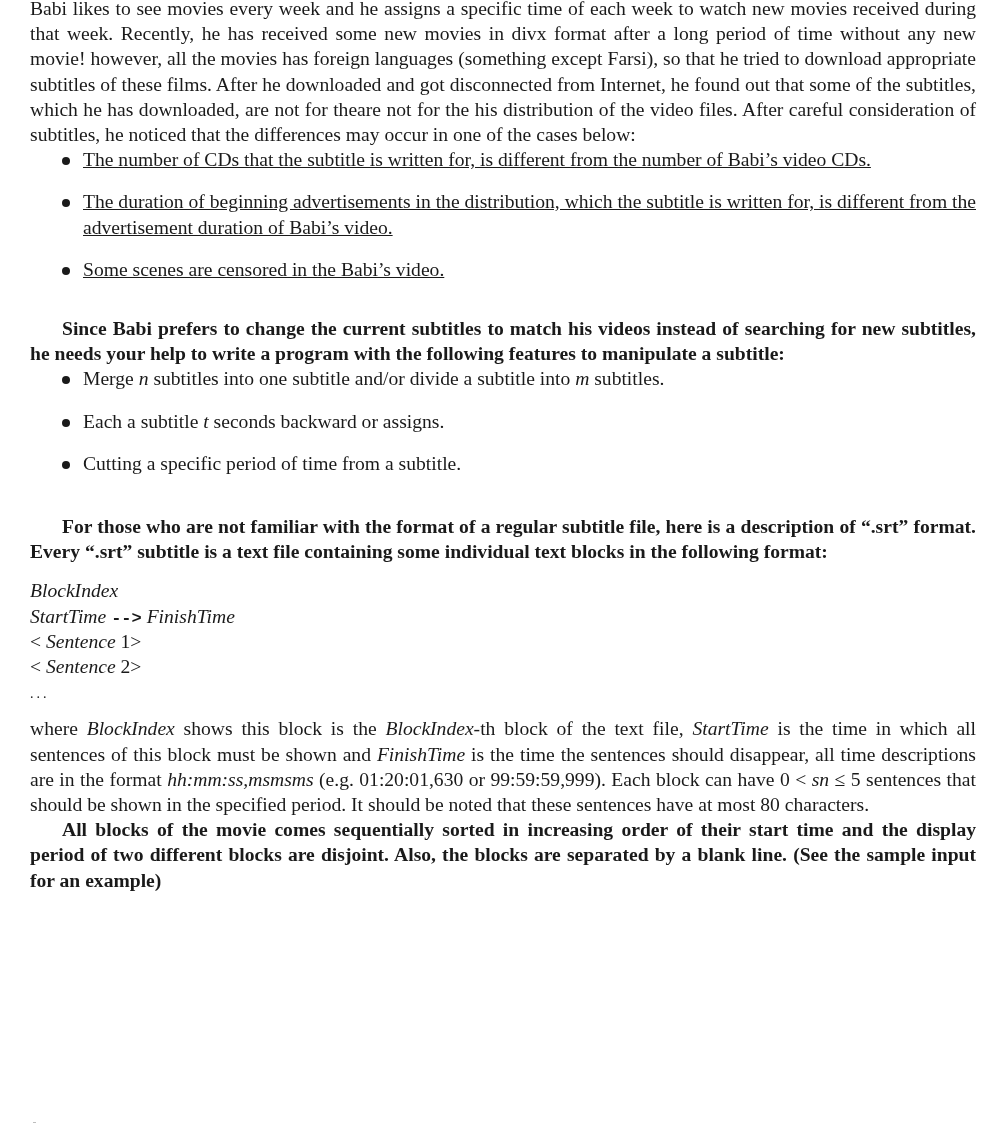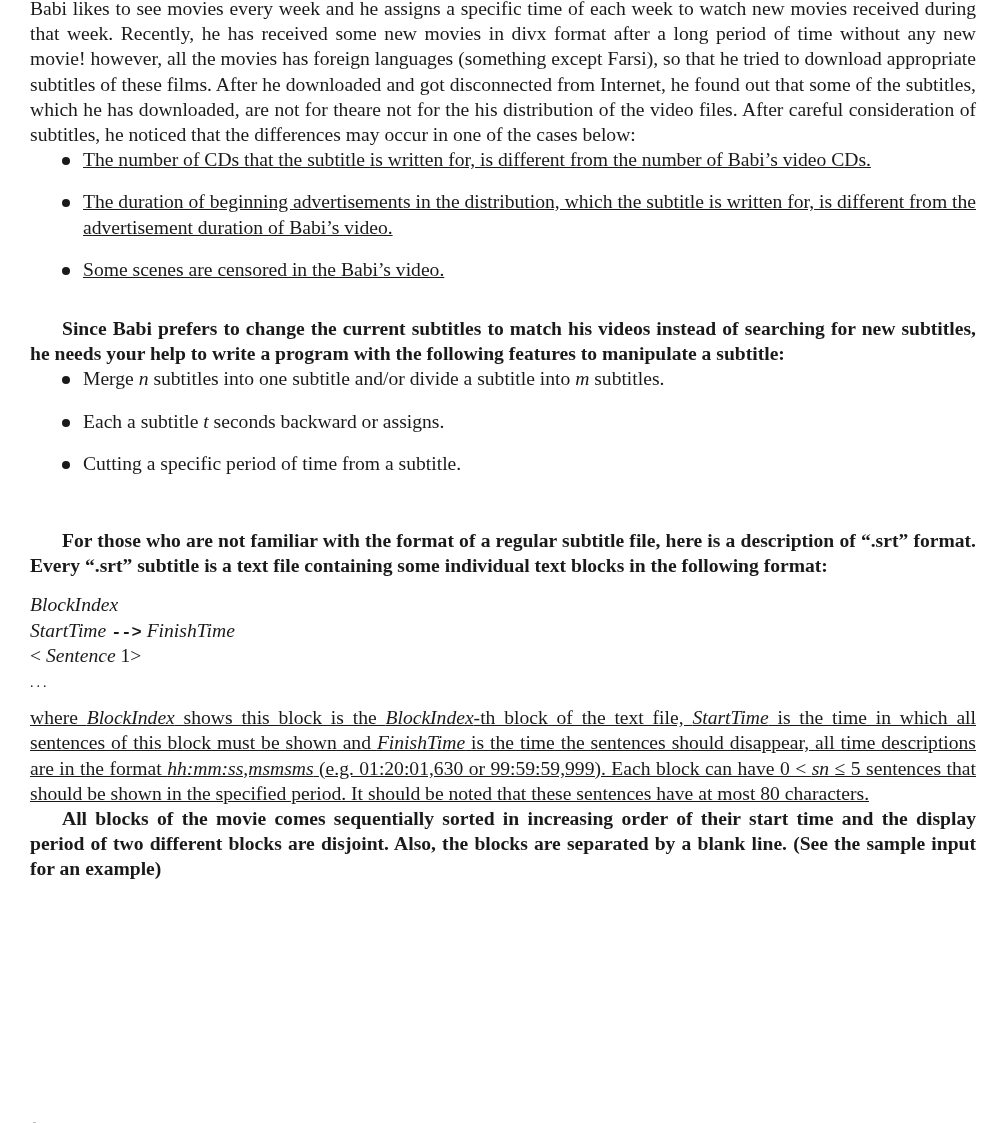--- a/index.html
+++ b/index.html
@@ -47,26 +47,26 @@
       width: 8px;
       height: 8px;
       background: #1a1a1a;
       border-radius: 50%;
     }
     .list-1 { margin-top: 34px; text-decoration: underline; }
     .list-1 li + li { margin-top: 17px; }
     .para-2 { margin-top: 34px; }
     .list-2 { margin-top: 34px; }
     .list-2 li + li { margin-top: 17px; }
-    .para-3 { margin-top: 52px; }
+    .para-3 { margin-top: 38px; }
     .format-block { margin-top: 14px; }
     .format-block .line { white-space: nowrap; height: 25.2px; }
     .math { font-style: italic; }
     .mono { font-family: "Liberation Mono", "DejaVu Sans Mono", monospace; font-size: 17px; font-weight: bold; }
-    .para-4 { margin-top: 12px; text-decoration: underline; }
+    .para-4 { margin-top: 12px; }
     sub { font-size: 13px; line-height: 0; }
     .dots { letter-spacing: 3px; font-size: 14px; }
     .stray-mark {
       position: absolute;
       left: 33px;
       top: 1122px;
       width: 3px;
       height: 1px;
       background: #bdbdbd;
     }
@@ -120,20 +120,25 @@
       <span class="math">StartTime</span>
       <span class="mono">--&gt;</span>
       <span class="math">FinishTime</span>
     </div>
     <div class="line">
       <span>&lt;</span>
       <span class="math">Sentence</span>
       <span>1</span><span>&gt;</span>
     </div>
     <div class="line">
+      <span>&lt;</span>
+      <span class="math">Sentence</span>
+      <span>2</span><span>&gt;</span>
+    </div>
+    <div class="line">
       <span class="dots">...</span>
     </div>
   </div>
 
   <p class="para-4"><span>where </span><span class="math">BlockIndex</span><span> shows this block is the </span><span class="math">BlockIndex</span><span>-th block of the text file, </span><span class="math">StartTime</span><span> is the time in which all sentences of this block must be shown and </span><span class="math">FinishTime</span><span> is the time the sentences should disappear, all time descriptions are in the format </span><span class="math">hh:mm:ss,msmsms</span><span> (e.g.  01:20:01,630 or 99:59:59,999).  Each block can have 0 &lt; </span><span class="math">sn</span><span> ≤ 5 sentences that should be shown in the specified period.  It should be noted that these sentences have at most 80 characters.</span></p>
 
   <p class="indent">All blocks of the movie comes sequentially sorted in increasing order of their start time and the display period of two different blocks are disjoint.  Also, the blocks are separated by a blank line.  (See the sample input for an example)</p>
 </div>
 
 <div class="stray-mark"></div>

